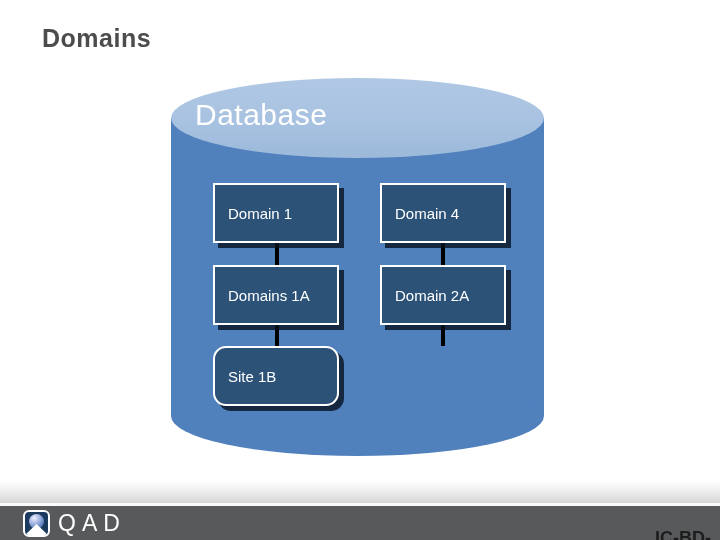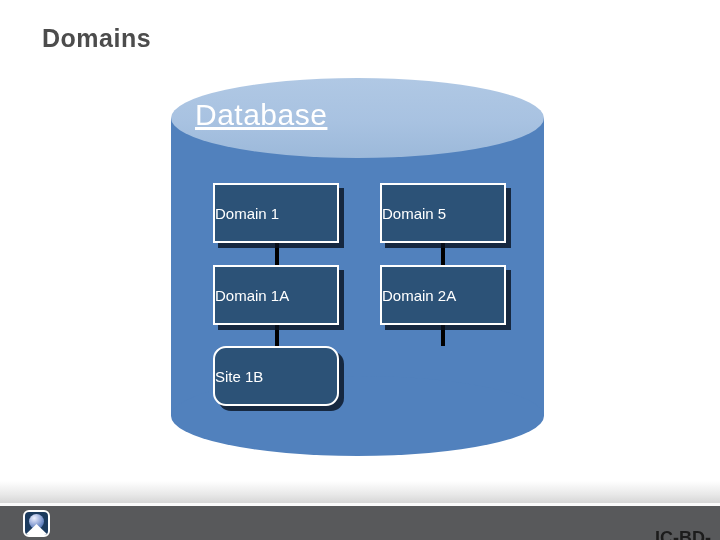--- a/index.html
+++ b/index.html
@@ -57,34 +57,34 @@
     width: 373px; height: 80px;
     border-radius: 50%;
     background: linear-gradient(180deg, #b0c8e4 0%, #a8c2e1 55%, #9cb9da 100%);
   }
   .cyl-label {
     position: absolute;
     left: 24px; top: 20px;
     font-size: 30px;
     color: #ffffff;
     letter-spacing: 0.5px;
-    text-decoration: underline;
   }
 
   
   .node-box {
     position: absolute;
     width: 126px;
     height: 60px;
     background: #2c5277;
     border: 2px solid #ffffff;
     box-shadow: 5px 5px 0 rgba(8, 18, 33, 0.8);
     box-sizing: border-box;
     display: flex;
     align-items: center;
+    padding-left: 13px;
     color: #ffffff;
     font-size: 15px;
   }
   .col1 { left: 213px; }
   .col2 { left: 380px; }
   .row1 { top: 183px; }
   .row2 { top: 265px; }
   .row3 { top: 346px; border-radius: 13px; }
 
   .connector {
@@ -177,38 +177,39 @@
 
   <div class="connector conn-c1 conn-r1"></div>
   <div class="connector conn-c1 conn-r2"></div>
   <div class="connector conn-c2 conn-r1"></div>
   <div class="connector conn-c2 conn-r2"></div>
 
   <div class="node-box col1 row1">
     <span>Domain 1</span>
   </div>
   <div class="node-box col2 row1">
-    <span>Domain 5</span>
+    <span>Domain 4</span>
   </div>
   <div class="node-box col1 row2">
-    <span>Domain 1A</span>
+    <span>Domains 1A</span>
   </div>
   <div class="node-box col2 row2">
     <span>Domain 2A</span>
   </div>
   <div class="node-box col1 row3">
     <span>Site 1B</span>
   </div>
 
   <div class="footer-band"></div>
   <div class="footer-sep"></div>
   <div class="footer-bar"></div>
 
   <div class="qad-logo">
     <div class="qad-icon">
       <div class="qad-sphere"></div>
       <div class="qad-mountain"></div>
     </div>
+    <div class="qad-wordmark">QAD</div>
   </div>
 
   <div class="doc-ref">IC-BD-</div>
 
 </div>
 
 </body></html>

